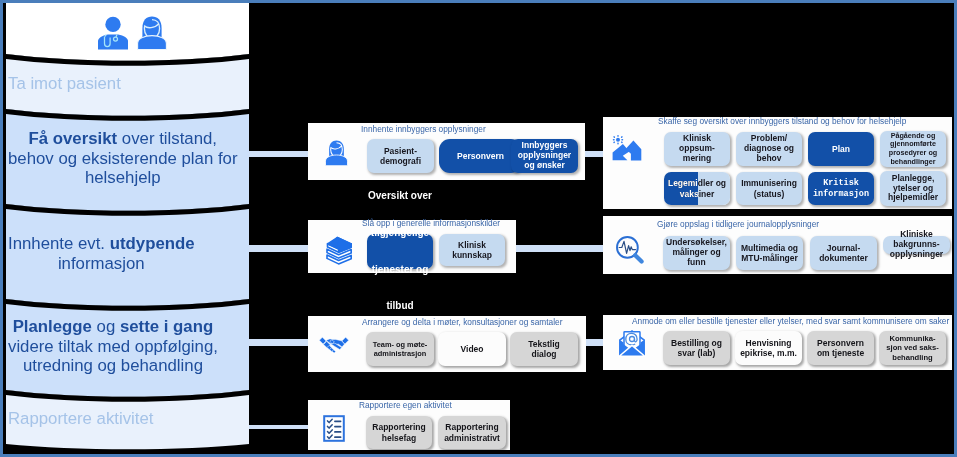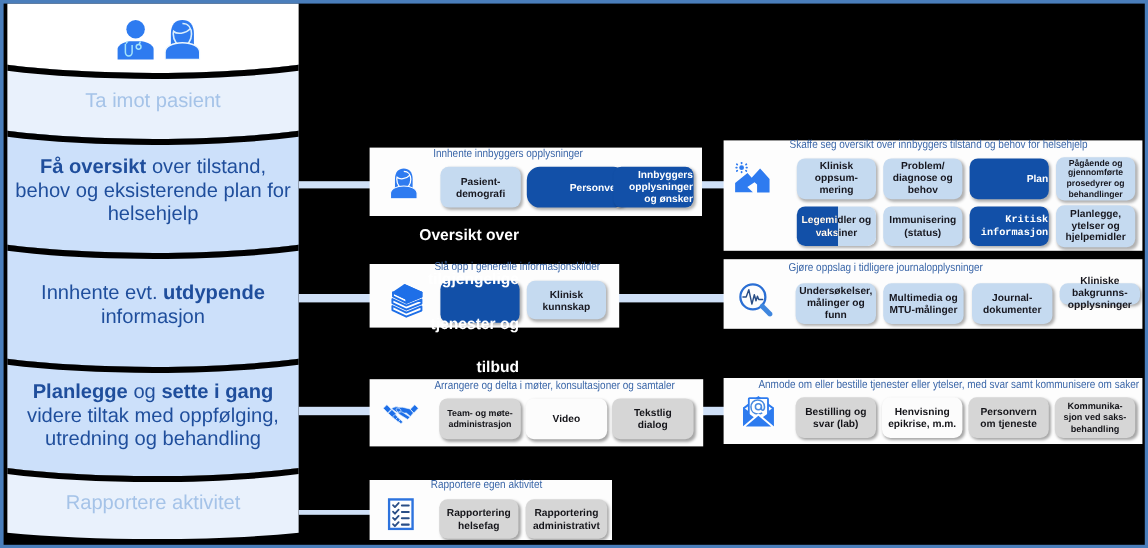--- a/index.html
+++ b/index.html
@@ -5,36 +5,36 @@
   html,body{margin:0;padding:0;}
   body{width:957px;height:457px;overflow:hidden;background:#000;
        font-family:"Liberation Sans",sans-serif;}
   #root{position:absolute;left:0;top:0;width:957px;height:457px;background:#000;
         box-sizing:border-box;overflow:hidden;}
   .frame{position:absolute;left:0;top:0;width:957px;height:457px;
          border:3px solid #4a7ebb;box-sizing:border-box;pointer-events:none;z-index:60;}
 
   
   .lane{position:absolute;left:6px;width:243px;box-sizing:border-box;z-index:4;background:transparent;
-        display:flex;align-items:center;justify-content:center;text-align:center;}
+        display:flex;align-items:center;justify-content:flex-start;text-align:center;}
   .lane .txt{font-size:16.8px;line-height:19.5px;color:#1F4E9C;padding:0 2px;white-space:pre-line;position:relative;top:2px;}
   .lane.muted .txt{color:#A5C3E8;}
   .lane .txt b{font-weight:bold;}
   .lanewrap{position:absolute;left:6px;top:0;width:243px;height:452px;z-index:3;}
 
   
   .panel{position:absolute;background:#fdfdfd;z-index:6;}
   .conn{position:absolute;height:5px;background:#cfe0f7;z-index:5;}
   .ptitle{position:absolute;z-index:8;font-size:9.6px;color:#3A66A8;white-space:nowrap;transform:scaleX(0.866);transform-origin:0 0;}
   .box{position:absolute;z-index:8;box-sizing:border-box;border-radius:7px;
        display:flex;flex-direction:column;align-items:center;justify-content:center;text-align:center;
        font-size:8.5px;font-weight:bold;line-height:8.8px;padding:0 0.5px;}
   .box span{display:block;white-space:nowrap;}
   .bx-light{background:#C5DAF0;color:#17171f;box-shadow:1.5px 1.5px 2.5px rgba(0,0,0,.3);}
-  .bx-dark{background:#1250A8;color:#ffffff;box-shadow:1.5px 1.5px 2.5px rgba(0,0,0,.3);align-items:flex-end;}
+  .bx-dark{background:#1250A8;color:#ffffff;box-shadow:1.5px 1.5px 2.5px rgba(0,0,0,.3);}
   .bx-grey{background:#D6D6D6;color:#15151a;box-shadow:1.5px 1.5px 2.5px rgba(0,0,0,.35);}
   .bx-white{background:#FCFCFC;color:#15151a;box-shadow:1.5px 1.5px 2.5px rgba(0,0,0,.35);}
   .bx-split{background:linear-gradient(to right,#1250A8 0 51.5%,#C5DAF0 51.5% 100%);
             box-shadow:1.5px 1.5px 2.5px rgba(0,0,0,.3);color:#17171f;}
   .splitover{position:absolute;left:0;top:0;width:51.5%;height:100%;overflow:hidden;border-radius:7px 0 0 7px;}
   .splitover > .inner{position:absolute;left:0;top:0;height:100%;
        display:flex;flex-direction:column;align-items:center;justify-content:center;text-align:center;
        color:#ffffff;font-weight:bold;}
   .ico{position:absolute;z-index:7;}
 </style>
@@ -182,21 +182,21 @@
       <div class="ptitle" style="left: 362px; top: 217px;">Slå opp i generelle informasjonskilder</div>
       <div class="ico" style="left: 324px; top: 236px; width: 30px; height: 29px;"><svg viewBox="0 0 30 29" width="30" height="29">
           <g stroke="#1E6FE8" stroke-width="1.6" stroke-linejoin="round">
             <path d="M3.0 19.0 L3.0 22.4 L14.6 27.9 L27.2 22.8 L27.2 19.4 L14.6 24.5 Z" fill="#fff"></path>
             <path d="M3.0 13.2 L3.0 16.6 L14.6 22.1 L27.2 17.0 L27.2 13.6 L14.6 18.7 Z" fill="#fff"></path>
             <path d="M3.5 7.6 L3.5 11.0 L14.6 16.3 L27.2 11.2 L27.2 7.8 L14.6 12.9 Z" fill="#fff"></path>
           </g>
           <path d="M3.6 7.9 L13.2 1.6 L27.2 7.9 L14.6 13.0 Z" fill="#1E6FE8" stroke="#1E6FE8" stroke-width="1.6" stroke-linejoin="round"></path>
           <path d="M13.2 1.6 L27.2 7.9 L27.2 11.2 L14.6 16.3 L14.6 13.0 Z" fill="#1E6FE8" stroke="#1E6FE8" stroke-width="1.6" stroke-linejoin="round"></path>
         </svg></div>
-      <div class="box bx-dark" style="left: 367px; top: 234px; width: 66px; height: 35px; font-size: 13px; line-height: 8.6px; gap: 28px;">
+      <div class="box bx-dark" style="left: 367px; top: 234px; width: 66px; height: 35px; font-size: 10px; line-height: 8.6px; gap: 28px;">
         <span>Oversikt over</span>
         <span>tilgjengelige</span>
         <span>tjenester og</span>
         <span>tilbud</span>
       </div>
       <div class="box bx-light" style="left: 439px; top: 234px; width: 66px; height: 32px; font-size: 8.5px; line-height: 10.2px;">
         <span>Klinisk</span>
         <span>kunnskap</span>
       </div>
       <div class="panel" style="left: 603px; top: 216px; width: 349px; height: 58px;"></div>

